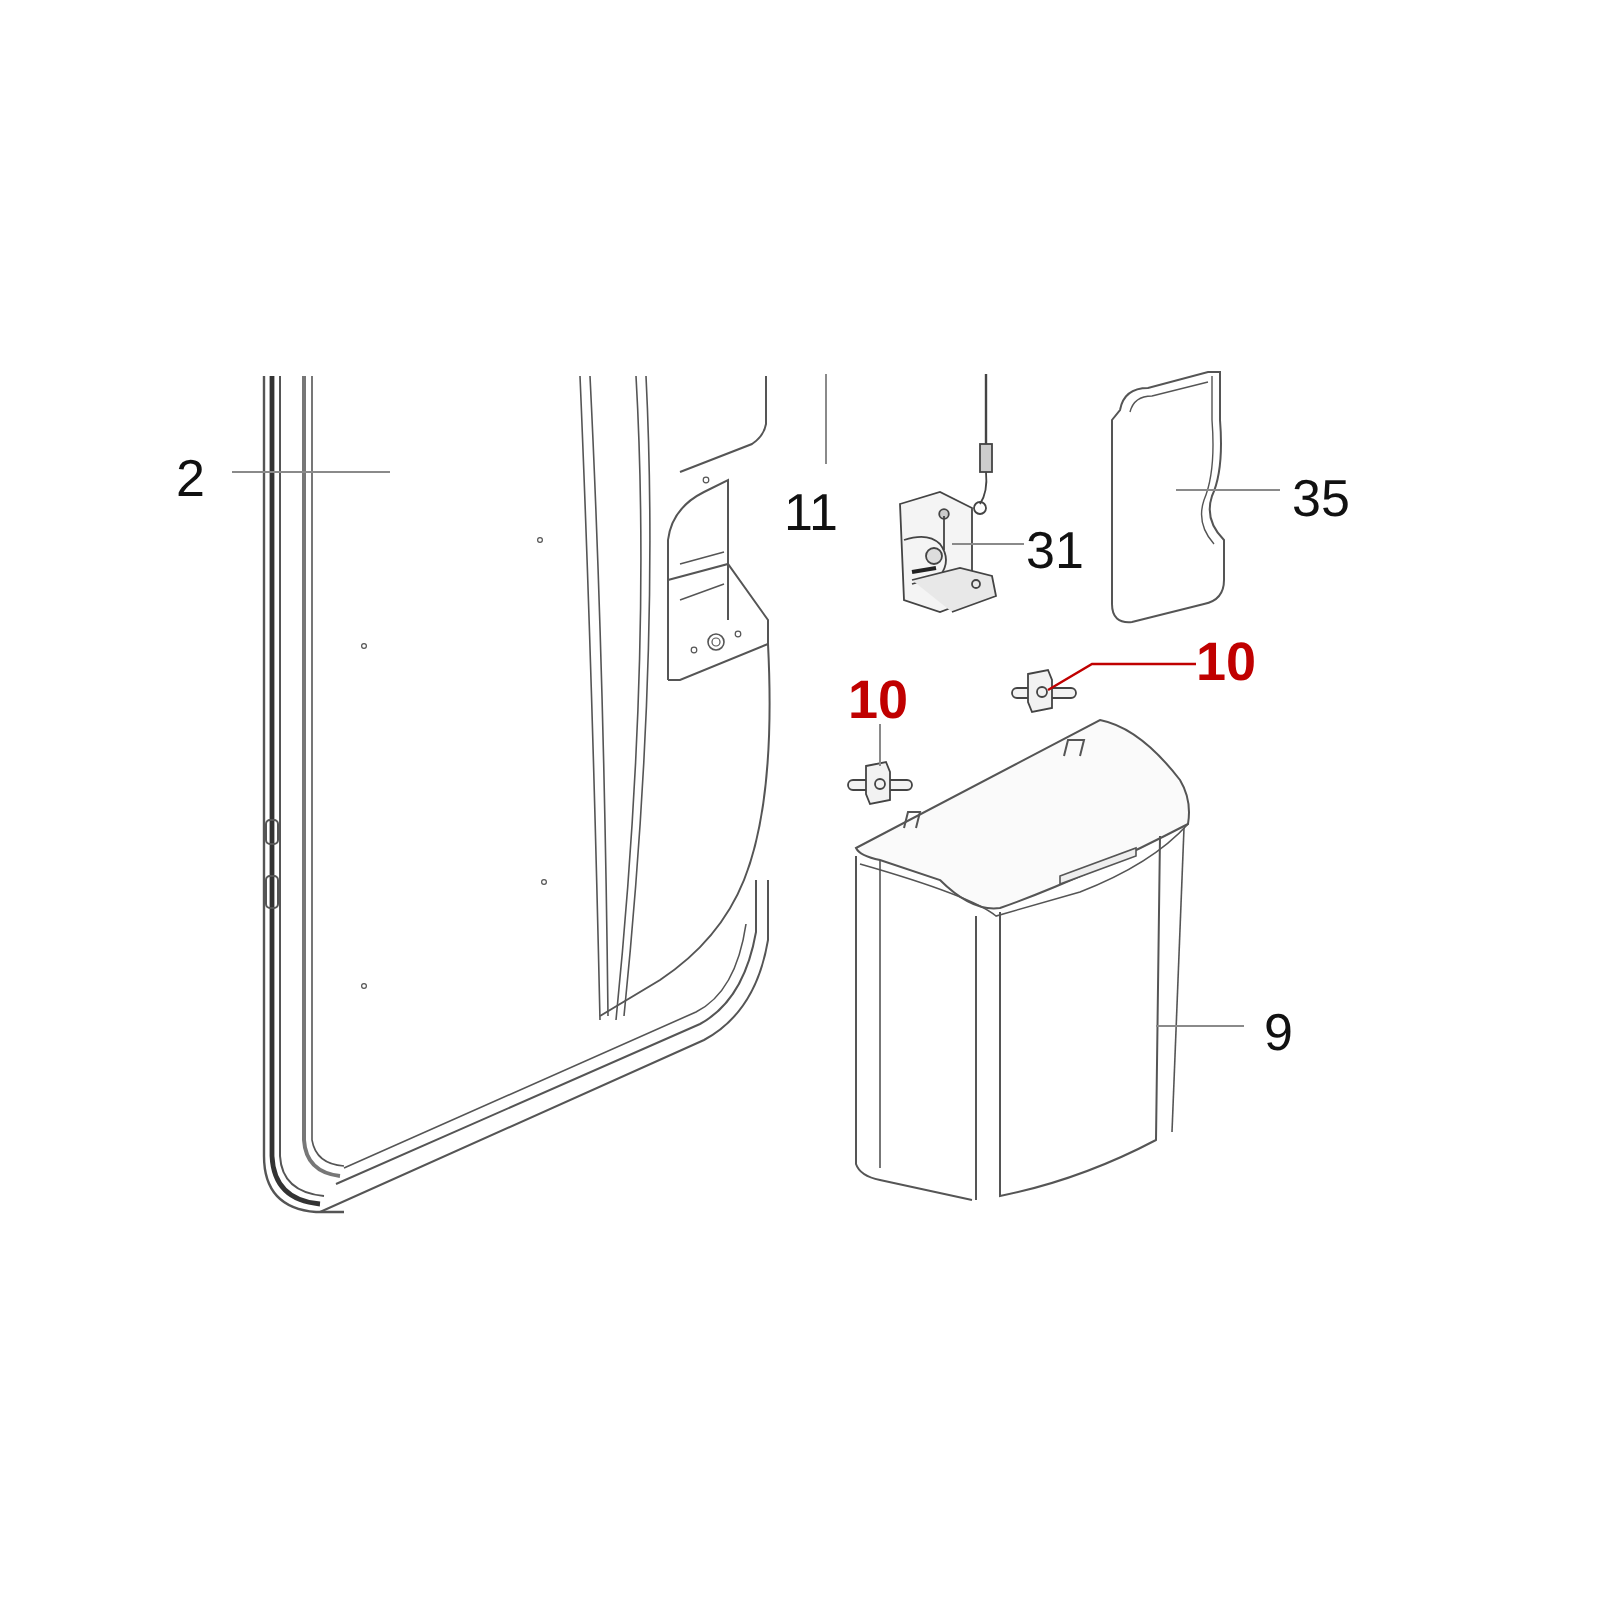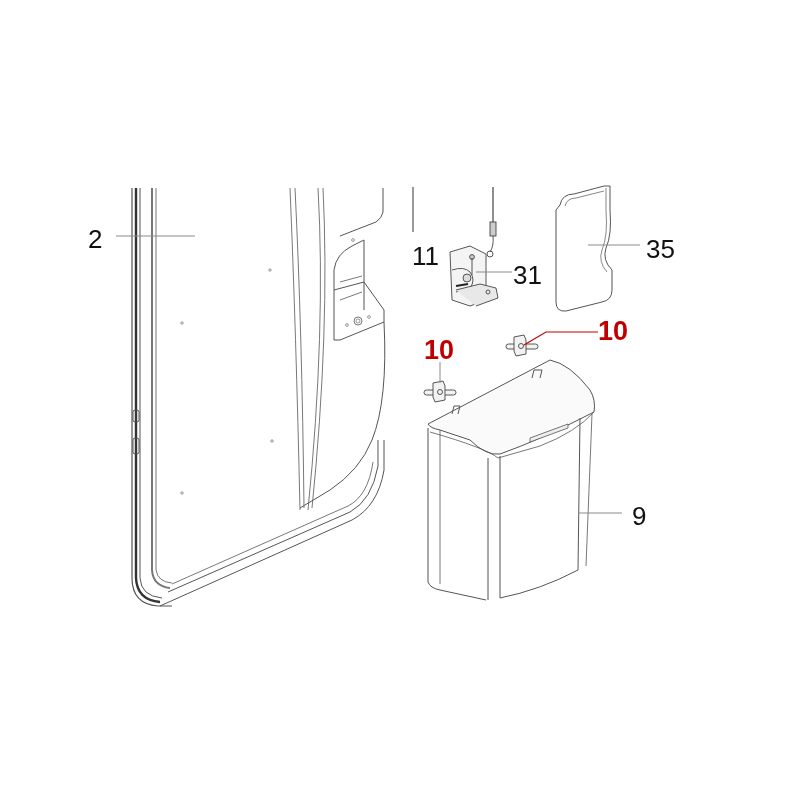--- a/index.html
+++ b/index.html
@@ -120,18 +120,18 @@
     <line x1="588" y1="245" x2="640" y2="245"></line>
     <line x1="440" y1="362" x2="440" y2="383"></line>
     <line x1="578" y1="513" x2="622" y2="513"></line>
   </g>
   <g stroke="#c00000" stroke-width="1.2" fill="none">
     <path d="M524 345 L546 332 L598 332"></path>
   </g>
 </svg>
 
 <div class="callout" style="left:88px; top:226px;">2</div>
-<div class="callout" style="left:412px; top:243px;text-align:right;">11</div>
+<div class="callout" style="left:392px; top:243px;text-align:right;">11</div>
 <div class="callout" style="left:513px; top:262px;">31</div>
 <div class="callout" style="left:646px; top:236px;">35</div>
 <div class="callout highlight" style="left:424px; top:337px;">10</div>
 <div class="callout highlight" style="left:598px; top:318px;">10</div>
 <div class="callout" style="left:632px; top:503px;">9</div>
 
 </body></html>

